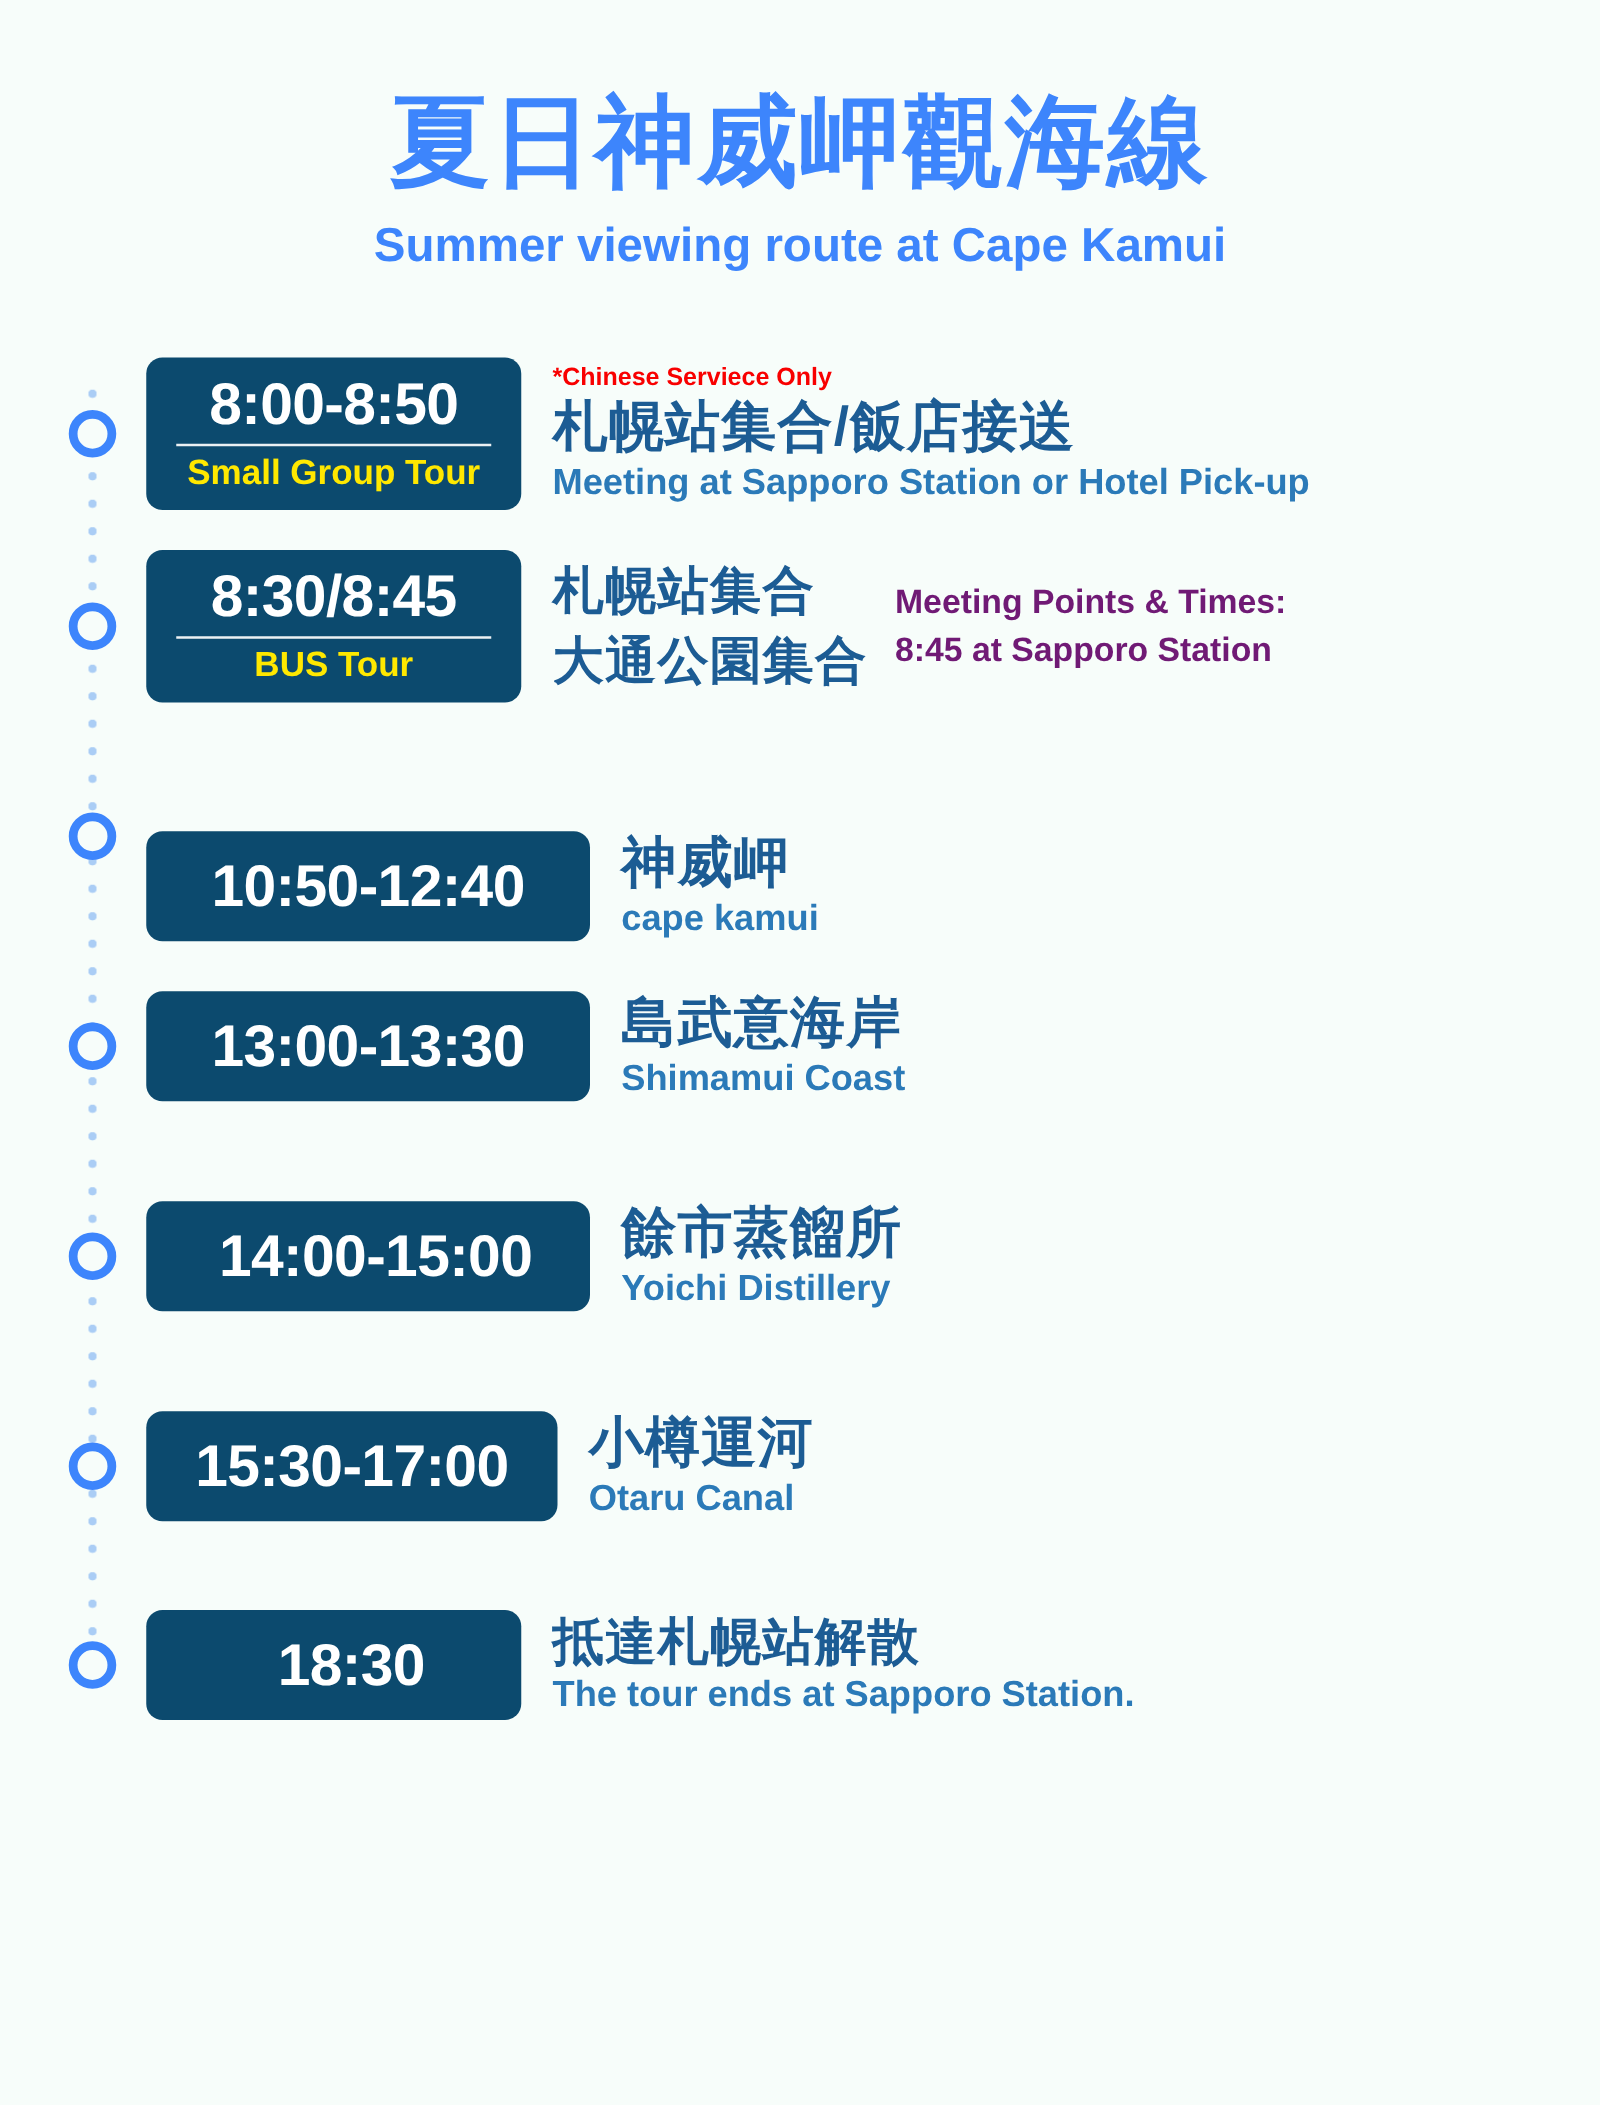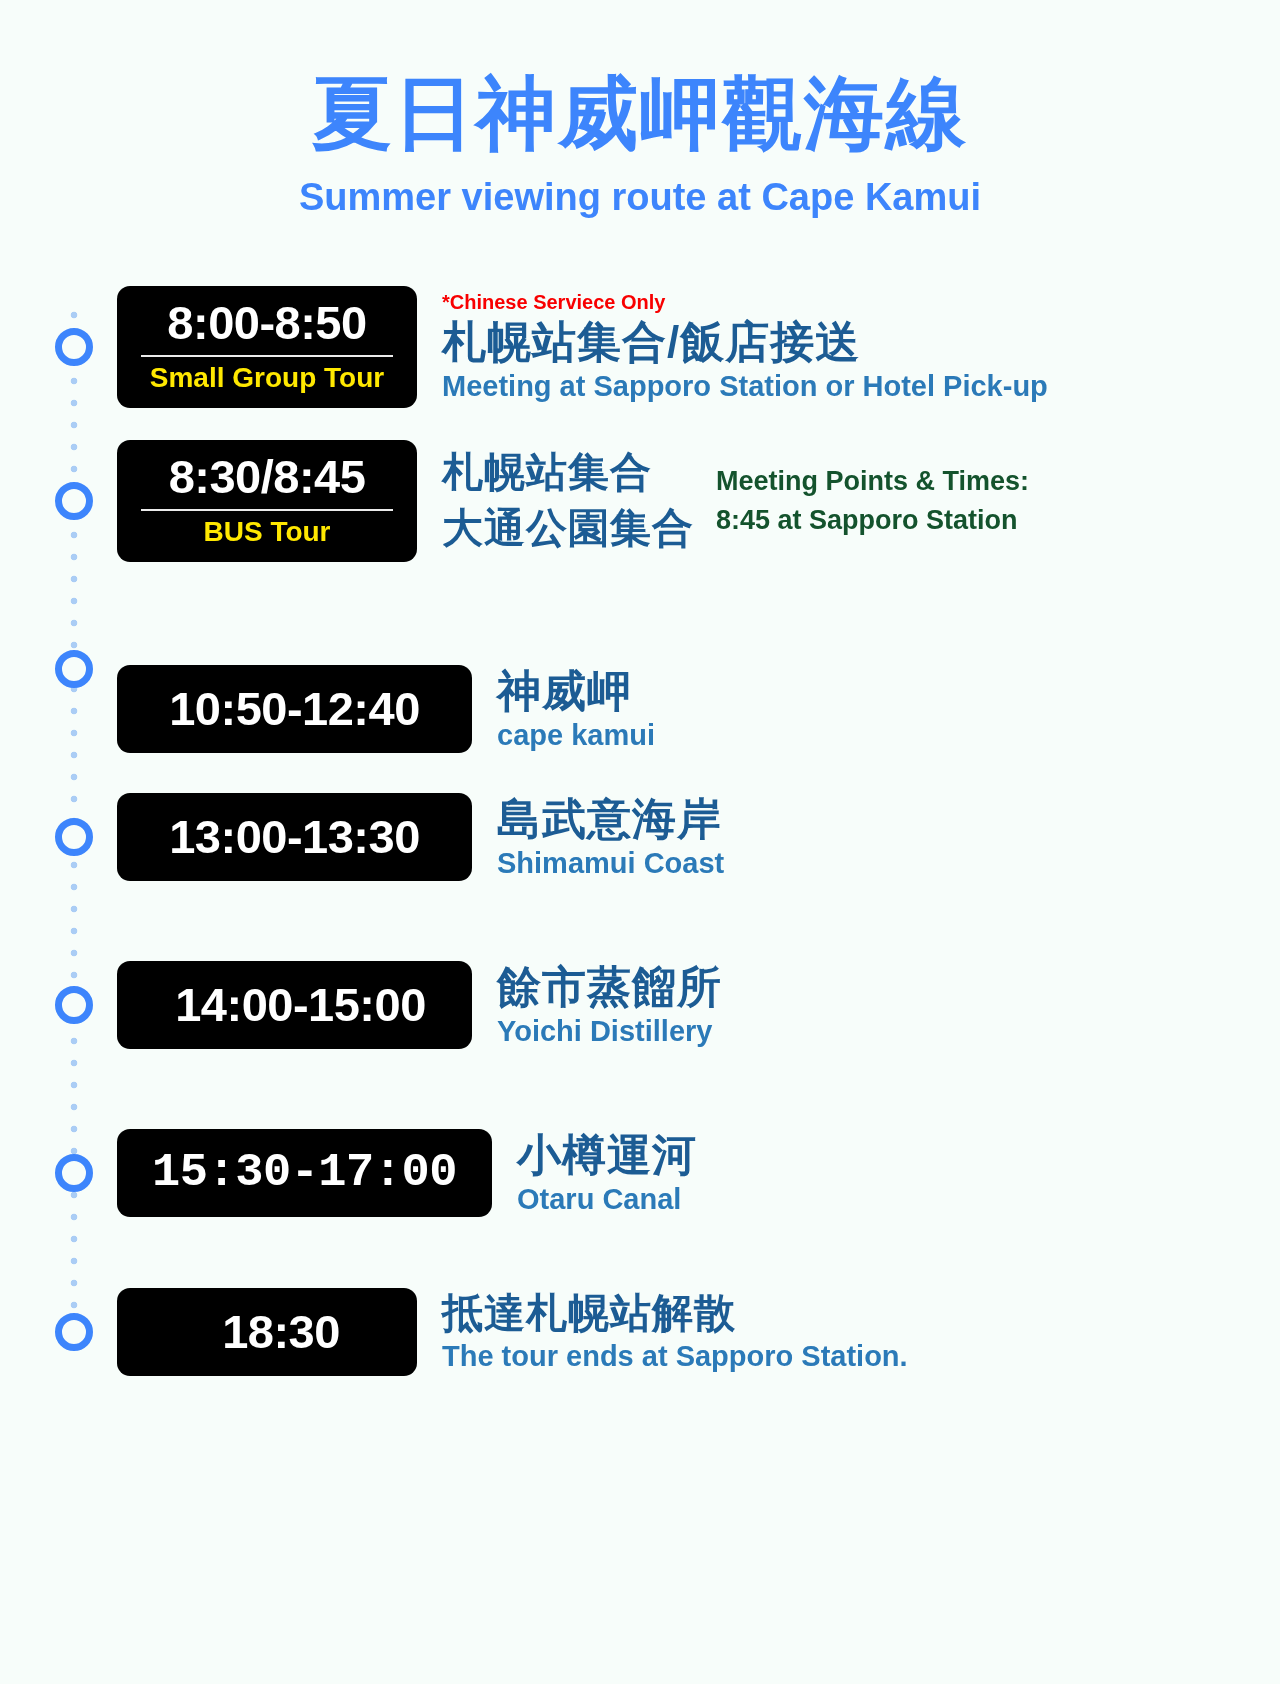--- a/index.html
+++ b/index.html
@@ -76,21 +76,21 @@
     height: 38px;
     border-radius: 50%;
     border: 7px solid #3d85fc;
     background: #f7fdfa;
     z-index: 2;
   }
 
   
   .badge {
     margin-left: 117px;
-    background: #000000;
+    background: #0c4a6e;
     border-radius: 13px;
     color: #ffffff;
     display: flex;
     flex-direction: column;
     justify-content: center;
     flex: 0 0 auto;
   }
   .badge.wide {
     width: 300px;
     min-height: 88px;
@@ -163,21 +163,21 @@
     font-size: 41px;
     font-weight: 700;
     color: #1c5c94;
     line-height: 1.36;
     letter-spacing: 1px;
     white-space: nowrap;
   }
   .meet-stack .meet-line {
     font-size: 27px;
     font-weight: 700;
-    color: #14532d;
+    color: #701a75;
     line-height: 1.44;
     white-space: nowrap;
   }
 
   .badge.center-only {
     align-items: center;
   }
 </style>
 </head>
 <body>
@@ -253,21 +253,21 @@
         <div class="badge-time">14:00-15:00</div>
       </div>
       <div class="content">
         <div class="cn-head">餘市蒸餾所</div>
         <div class="en-sub">Yoichi Distillery</div>
       </div>
     </div>
 
     <div class="row" style="min-height:168px;">
       <span class="marker"></span>
-      <div class="badge wide center-only" style="width:375px;font-family:Liberation Mono, monospace;">
+      <div class="badge wide center-only" style="width:329px;">
         <div class="badge-time">15:30-17:00</div>
       </div>
       <div class="content">
         <div class="cn-head">小樽運河</div>
         <div class="en-sub">Otaru Canal</div>
       </div>
     </div>
 
     <div class="row" style="min-height:150px;">
       <span class="marker"></span>

